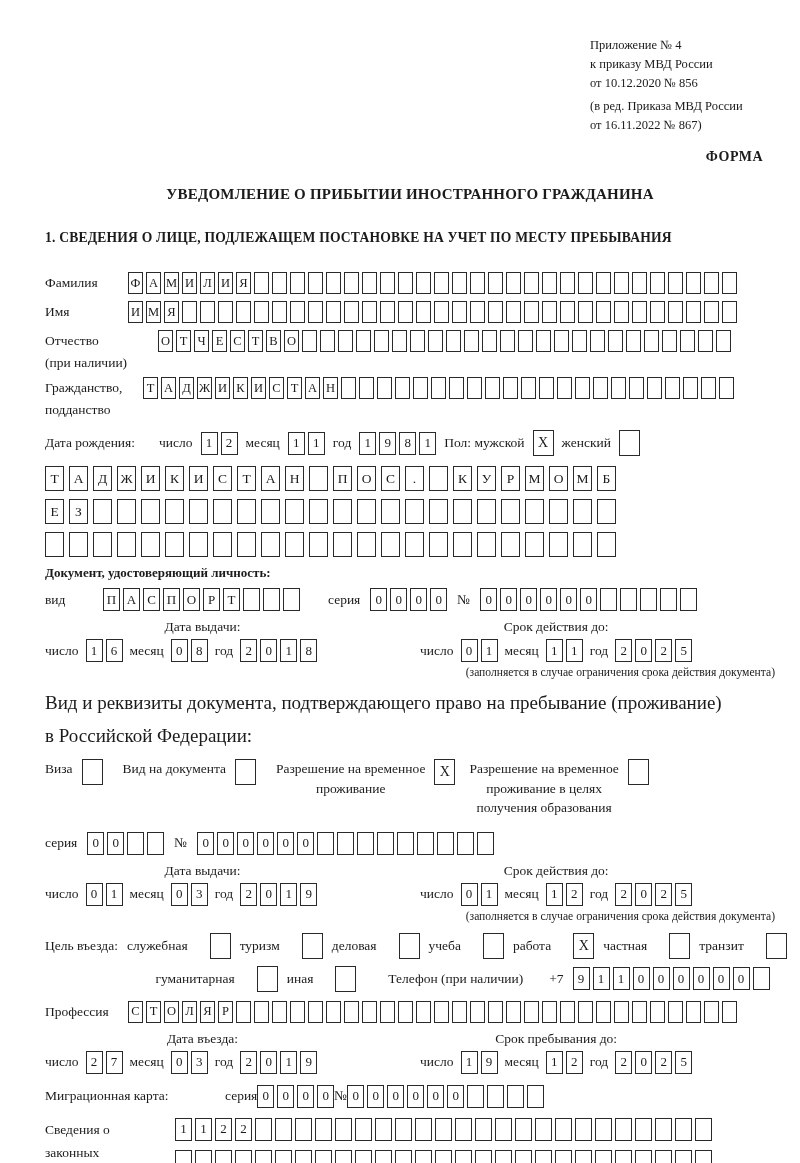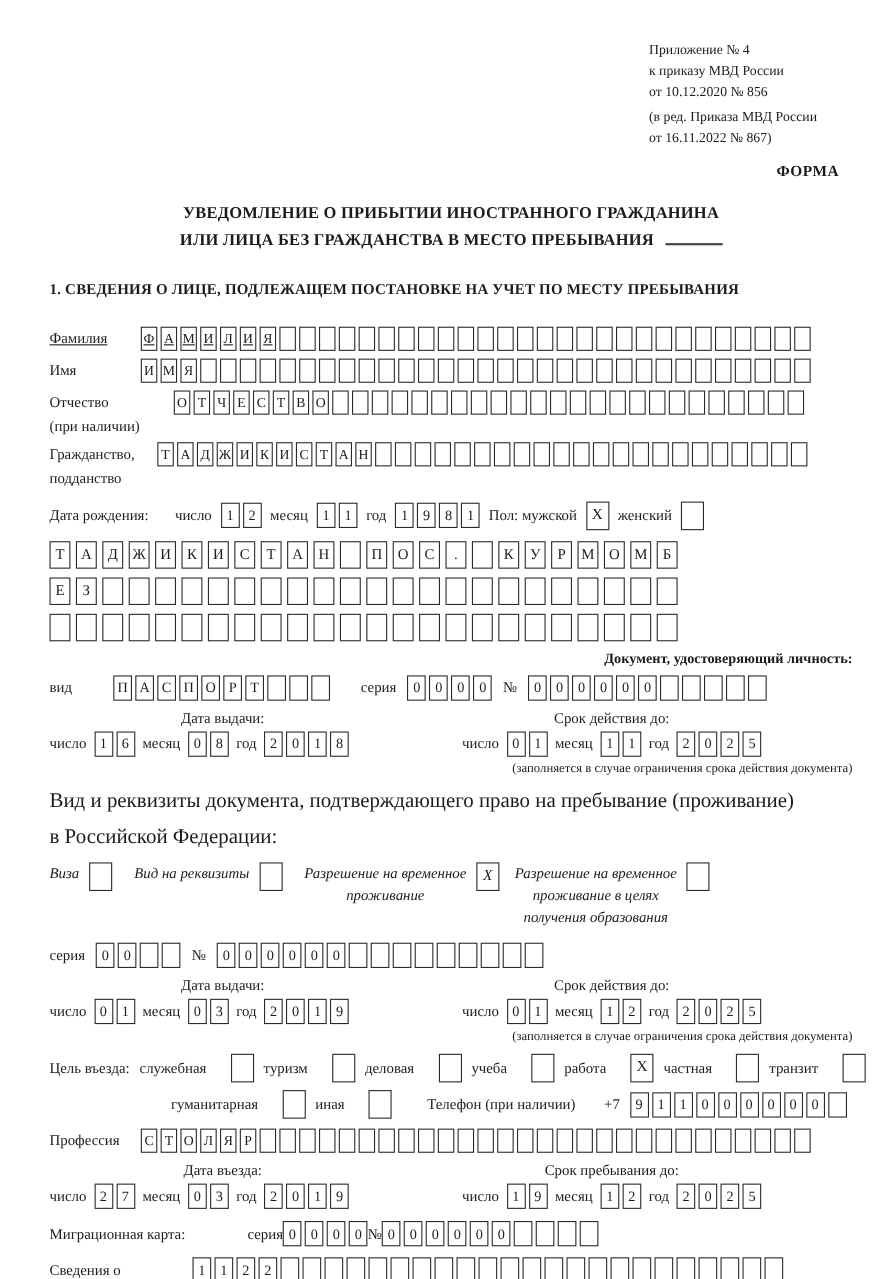--- a/index.html
+++ b/index.html
@@ -19,32 +19,32 @@
   .cells{display:flex;gap:3px;flex:none;}
   .cells .cell{flex:none;width:13px;height:20px;border:1.5px solid #2a2a2a;display:flex;
                align-items:center;justify-content:center;font-size:12.5px;background:#fff;}
   .cells.md .cell{width:15px;height:21px;font-size:13px;}
   .cells.lg{gap:5px;} .cells.lg .cell{width:17px;height:23px;font-size:13.5px;}
   .cells.cbx .cell{width:19px;height:24px;font-size:14px;}
   .gap8{width:8px;flex:none;} .gap14{width:14px;flex:none;} .gap20{width:20px;flex:none;}
   .bp{display:flex;align-items:flex-start;margin-top:10px;}
   .bp-labels{flex:none;width:115px;font-size:13.5px;line-height:1.7;}
   .bp-rows .cells{margin-bottom:8px;}
-  .center-h{font-weight:bold;font-size:13px;text-align:right;margin-top:8px;}
+  .center-h{font-weight:bold;font-size:13px;text-align:left;margin-top:8px;}
   .dates{display:flex;margin-top:8px;}
   .dgroup{display:flex;flex-direction:column;}
   .dgroup.l{width:375px;flex:none;}
   .dhead{font-size:13.5px;text-align:center;margin-bottom:4px;}
   .dgroup.l .dhead{padding-right:60px;}
   .drow{display:flex;align-items:center;gap:7px;}
   .dlbl{font-size:13.5px;}
   .vnote{font-size:11.6px;text-align:right;margin-top:4px;}
   .plain{font-size:19px;margin-top:9px;line-height:1.6;}
   .visa-row{display:flex;align-items:flex-start;margin-top:8px;}
-  .vitem{display:flex;align-items:flex-start;gap:9px;font-style:italic;}
+  .vitem{display:flex;align-items:flex-start;gap:9px;}
   .vlabel{font-size:13.5px;line-height:1.45;text-align:center;}
   .opt{display:flex;align-items:center;gap:22px;}
   .optlbl{font-size:13.5px;}
   .purpose2{padding-left:105px;justify-content:center;}
   .rep{display:flex;align-items:flex-start;margin-top:10px;}
   .rep-labels{flex:none;width:130px;font-size:13.5px;line-height:1.75;}
   .rep-rows .cells{margin-bottom:9px;}
 </style>
 </head>
 <body>
@@ -56,26 +56,25 @@
     <div>к приказу МВД России</div>
     <div>от 10.12.2020 № 856</div>
     <div class="amend">(в ред. Приказа МВД России</div>
     <div>от 16.11.2022 № 867)</div>
   </div>
 
   <div class="forma">ФОРМА</div>
 
   <div class="title">
     <div>УВЕДОМЛЕНИЕ О ПРИБЫТИИ ИНОСТРАННОГО ГРАЖДАНИНА</div>
-    <div><span>ИЛИ ЛИЦА БЕЗ ГРАЖДАНСТВА В МЕСТО ПРЕБЫВАНИЯ</span><span class="blank"></span></div>
   </div>
 
   <div class="sec-h">1. СВЕДЕНИЯ О ЛИЦЕ, ПОДЛЕЖАЩЕМ ПОСТАНОВКЕ НА УЧЕТ ПО МЕСТУ ПРЕБЫВАНИЯ</div>
 
-  <div class="row" style="margin-top:26px;text-decoration:underline;">
+  <div class="row" style="margin-top:26px;">
     <span class="lbl" style="width:83px;">Фамилия</span>
     <span class="cells">
         <span class="cell">Ф</span>
         <span class="cell">А</span>
         <span class="cell">М</span>
         <span class="cell">И</span>
         <span class="cell">Л</span>
         <span class="cell">И</span>
         <span class="cell">Я</span>
         <span class="cell"></span>
@@ -437,21 +436,21 @@
 
   <div class="visa-row">
     <div class="vitem">
       <span class="vlabel">Виза</span>
       <span class="cells cbx">
           <span class="cell"></span>
         </span>
     </div>
     <span class="gap20"></span>
     <div class="vitem">
-      <span class="vlabel">Вид на реквизиты</span>
+      <span class="vlabel">Вид на документа</span>
       <span class="cells cbx">
           <span class="cell"></span>
         </span>
     </div>
     <span class="gap20"></span>
     <div class="vitem">
       <div class="vlabel">
         <div>Разрешение на временное</div>
         <div>проживание</div>
       </div>

